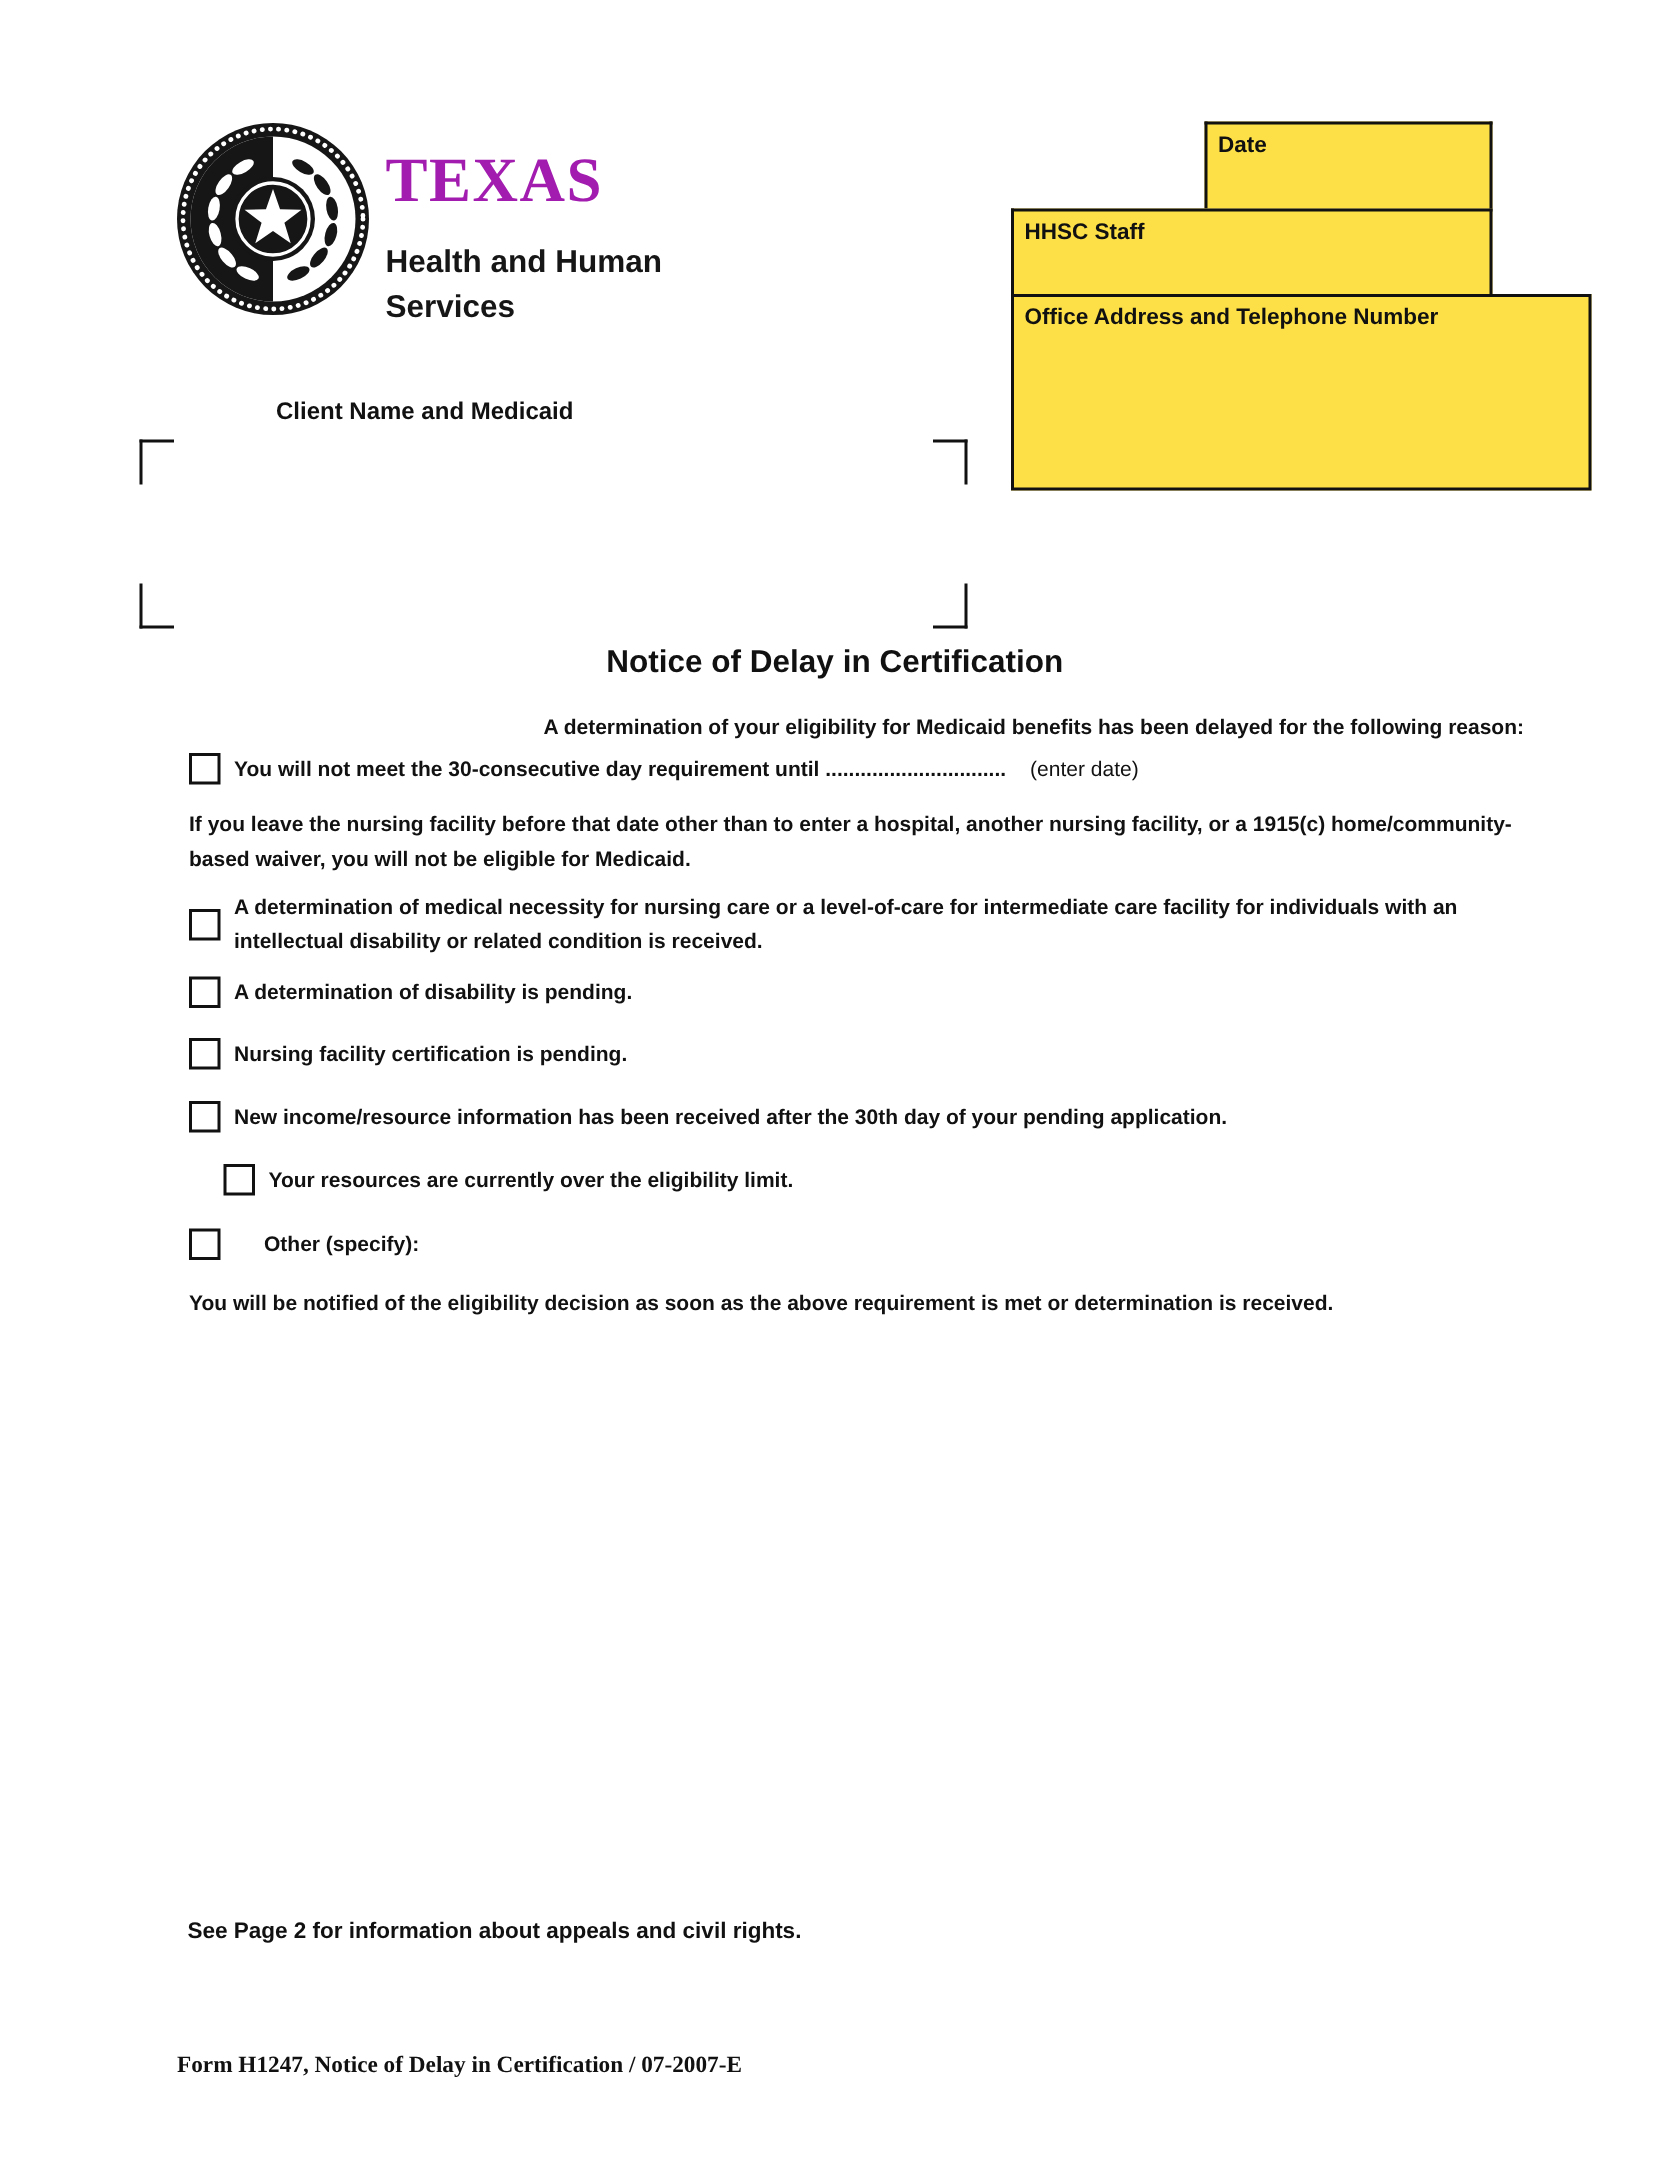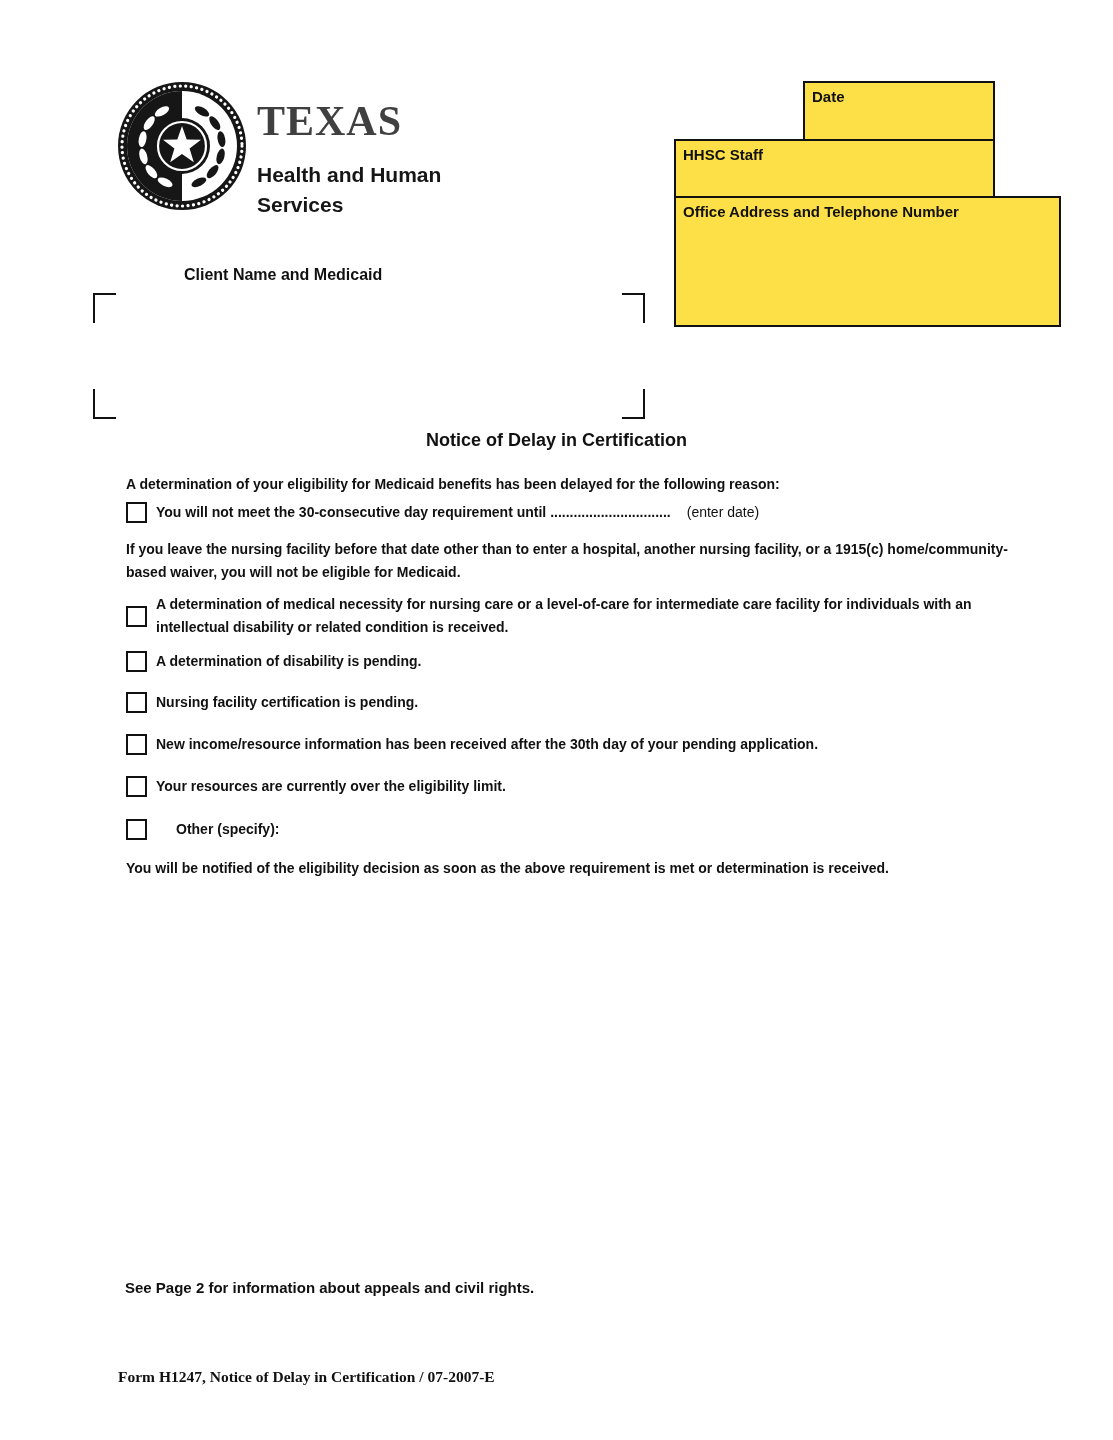--- a/index.html
+++ b/index.html
@@ -8,21 +8,21 @@
     font-family:"Liberation Sans", sans-serif; color:#111;
     position:relative; overflow:hidden;
   }
   .abs { position:absolute; }
 
   
   .seal { left:116px; top:80px; width:132px; height:132px; }
   .wordmark { left:257px; top:98px; line-height:1; }
   .wordmark .tx {
     font-family:"Liberation Serif", serif; font-weight:bold;
-    font-size:42px; letter-spacing:1px; color:#404040; line-height:46px;
+    font-size:42px; letter-spacing:1px; color:#a21caf; line-height:46px;
   }
   .wordmark .dept {
     font-weight:bold; font-size:21px; line-height:30px; color:#161616; margin-top:16px;
   }
 
   
   .hbox { border:2px solid #111; box-sizing:border-box; background:#fde047; }
   .hbox .lbl { font-size:15px; font-weight:bold; padding:4px 7px; line-height:19px; }
   .box-date   { left:803px; top:81px;  width:192px; height:58px;  border-bottom:none; }
   .box-staff  { left:674px; top:139px; width:321px; height:67px;  border-bottom:none; }
@@ -31,21 +31,21 @@
   
   .client-label { left:184px; top:266px; font-size:16px; font-weight:bold; }
   .crn { width:21px; height:28px; }
   .crn-tl { left:93px;  top:293px; border-left:2px solid #111;  border-top:2px solid #111; }
   .crn-tr { left:622px; top:293px; border-right:2px solid #111; border-top:2px solid #111; }
   .crn-bl { left:93px;  top:389px; border-left:2px solid #111;  border-bottom:2px solid #111; }
   .crn-br { left:622px; top:389px; border-right:2px solid #111; border-bottom:2px solid #111; }
 
   
   .title { left:0; top:430px; width:1113px; text-align:center;
-           font-size:18px; font-weight:bold; }
+           font-size:21px; font-weight:bold; }
   .bodytext { font-size:14px; font-weight:bold; line-height:23px; color:#111; }
   .para { left:126px; width:890px; }
   .cbrow { left:126px; display:flex; align-items:center; }
   .cbrow .txt { width:860px; }
   .cb { flex:0 0 auto; width:21px; height:21px; box-sizing:border-box;
         border:2px solid #111; background:#fff; margin-right:9px; cursor:pointer; }
   .note { font-weight:normal; margin-left:16px; }
 
   
   .seepage { left:125px; top:1279px; font-size:15px; font-weight:bold; }
@@ -107,21 +107,21 @@
 
 <div class="abs client-label">Client Name and Medicaid</div>
 <div class="abs crn crn-tl"></div>
 <div class="abs crn crn-tr"></div>
 <div class="abs crn crn-bl"></div>
 <div class="abs crn crn-br"></div>
 <div class="abs" style="left:93px; top:293px; width:550px; height:124px;"></div>
 
 <div class="abs title">Notice of Delay in Certification</div>
 
-<div class="abs bodytext para" style="top:473px;">A determination of your eligibility for Medicaid benefits has been delayed for the following reason:</div>
+<div class="abs bodytext para" style="top:473px;text-align:right;">A determination of your eligibility for Medicaid benefits has been delayed for the following reason:</div>
 
 <div class="abs bodytext cbrow" style="top:501px;">
   <span class="cb"></span>
   <span class="txt"><span>You will not meet the 30-consecutive day requirement until ...............................</span><span class="note">(enter date)</span></span>
 </div>
 
 <div class="abs bodytext para" style="top:538px;">If you leave the nursing facility before that date other than to enter a hospital, another nursing facility, or a 1915(c) home/community-based waiver, you will not be eligible for Medicaid.</div>
 
 <div class="abs bodytext cbrow" style="top:593px;">
   <span class="cb"></span>
@@ -136,21 +136,21 @@
 <div class="abs bodytext cbrow" style="top:691px;">
   <span class="cb"></span>
   <span class="txt">Nursing facility certification is pending.</span>
 </div>
 
 <div class="abs bodytext cbrow" style="top:733px;">
   <span class="cb"></span>
   <span class="txt">New income/resource information has been received after the 30th day of your pending application.</span>
 </div>
 
-<div class="abs bodytext cbrow" style="top:775px;">
+<div class="abs bodytext cbrow" style="top:775px;margin-left:23px;">
   <span class="cb"></span>
   <span class="txt">Your resources are currently over the eligibility limit.</span>
 </div>
 
 <div class="abs bodytext cbrow" style="top:818px;gap:20px;">
   <span class="cb"></span>
   <span class="txt">Other (specify):</span>
 </div>
 
 <div class="abs bodytext para" style="top:857px; width:860px;">You will be notified of the eligibility decision as soon as the above requirement is met or determination is received.</div>

